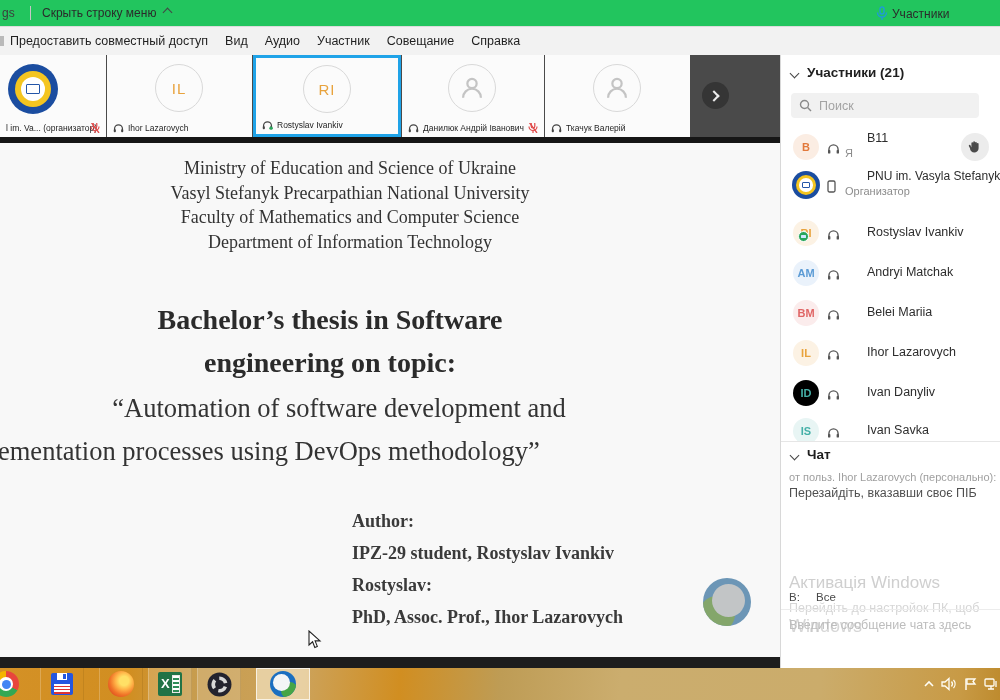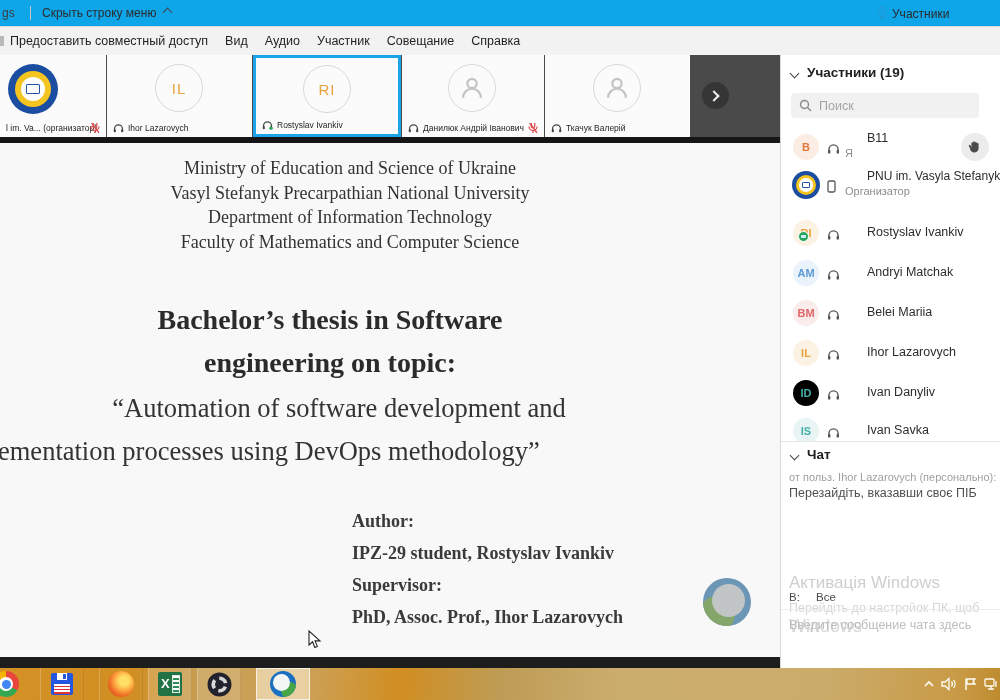--- a/index.html
+++ b/index.html
@@ -1,20 +1,20 @@
 <!DOCTYPE html>
 <html><head>
 <meta charset="utf-8">
 <style>
   * { margin:0; padding:0; box-sizing:border-box; }
   body { font-family:"Liberation Sans", sans-serif; }
   #screen { position:relative; width:1000px; height:700px; background:#fff; overflow:hidden; }
 
   
-  .topbar { position:absolute; left:0; top:0; width:1000px; height:27px; background:#0ea5e9; border-bottom:1px solid #dcdcdc; }
+  .topbar { position:absolute; left:0; top:0; width:1000px; height:27px; background:#22c55e; border-bottom:1px solid #dcdcdc; }
   .topbar .frag { position:absolute; left:2px; top:6px; font-size:12px; color:#3c3c3c; }
   .topbar .vsep { position:absolute; left:30px; top:6px; width:1px; height:14px; background:#c6c6c6; }
   .topbar .hidemenu { position:absolute; left:42px; top:6px; font-size:12px; color:#2b2b2b; }
   .chev { display:inline-block; width:7px; height:7px; border-right:1.6px solid #444; border-bottom:1.6px solid #444; }
   .chev.up { transform:rotate(-135deg); margin-left:8px; vertical-align:1px; }
   .chev.down { transform:rotate(45deg); }
   .topbar .conn { position:absolute; left:892px; top:7px; font-size:12px; color:#2b2b2b; }
   .topbar .micpos { position:absolute; left:876px; top:6px; }
 
   
@@ -238,48 +238,48 @@
     <div class="nextbtn">
         <span class="c"></span>
       </div>
   </div>
 
   <div class="strip-black-top"></div>
   <div class="stage">
     <div class="uni">
       <div>Ministry of Education and Science of Ukraine</div>
       <div>Vasyl Stefanyk Precarpathian National University</div>
+      <div>Faculty of Mathematics and Computer Science</div>
       <div>Department of Information Technology</div>
-      <div>Faculty of Mathematics and Computer Science</div>
     </div>
     <div class="slide-title">
       <div>Bachelor’s thesis in Software</div>
       <div>engineering on topic:</div>
     </div>
     <div class="quote1">“Automation of software development and</div>
     <div class="quote2">ementation processes using DevOps methodology”</div>
     <div class="authors">
       <div>Author:</div>
       <div>IPZ-29 student, Rostyslav Ivankiv</div>
-      <div>Supervisor:</div>
+      <div>Rostyslav:</div>
       <div>PhD, Assoc. Prof., Ihor Lazarovych</div>
     </div>
     <div class="zlogo">
         <div class="g"></div>
         <div class="i"></div>
       </div>
     <svg class="cursor" width="14" height="20" viewBox="0 0 14 20">
         <path d="M1 1 L1 15 L4.6 11.8 L6.8 17.5 L9.3 16.4 L7.1 10.9 L12 10.9 Z" fill="#fff" stroke="#222" stroke-width="1.1"></path>
       </svg>
   </div>
   <div class="strip-black-bot"></div>
 
   <div class="panel">
     <span class="chev down p-chev1"></span>
-    <div class="p-head">Участники (19)</div>
+    <div class="p-head">Участники (21)</div>
 
     <div class="search">
       <svg width="13" height="13" viewBox="0 0 13 13">
           <circle cx="5.5" cy="5.5" r="4" fill="none" stroke="#8a8a8a" stroke-width="1.4"></circle>
           <line x1="8.6" y1="8.6" x2="12" y2="12" stroke="#8a8a8a" stroke-width="1.4"></line>
         </svg>
       <input placeholder="Поиск" style="">
     </div>
 
     <div class="prow two" style="top:72px;">

